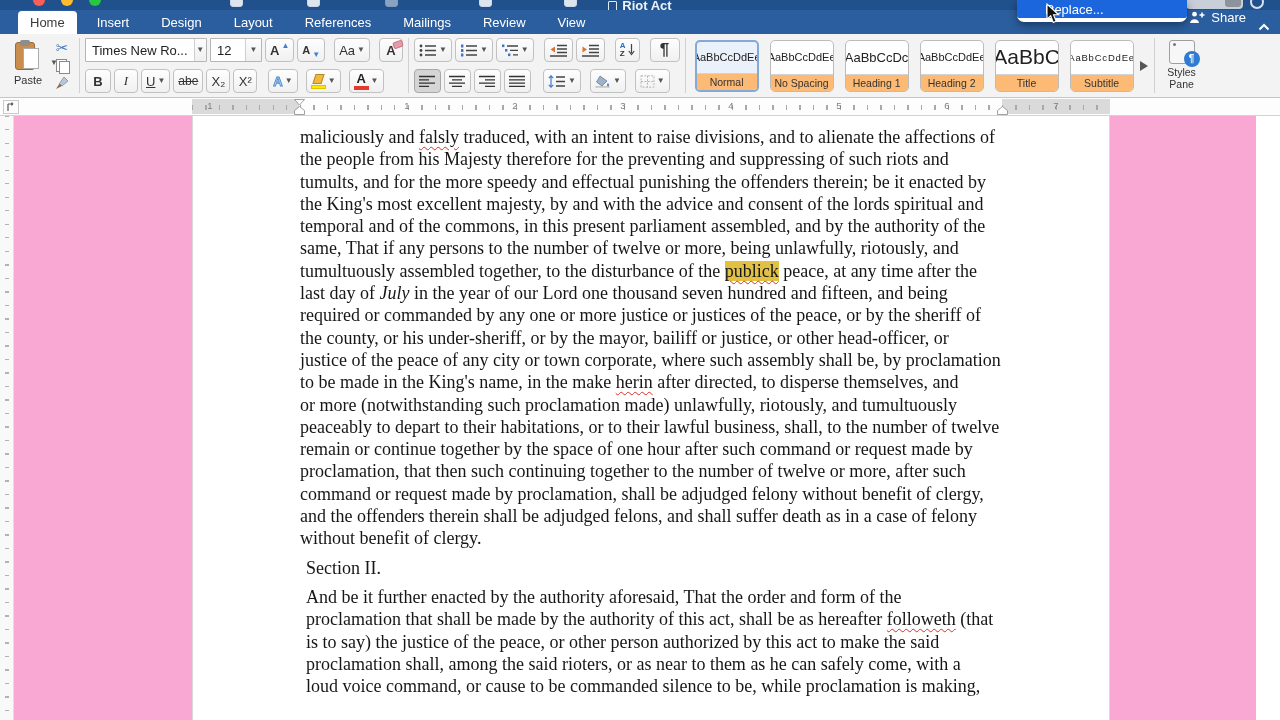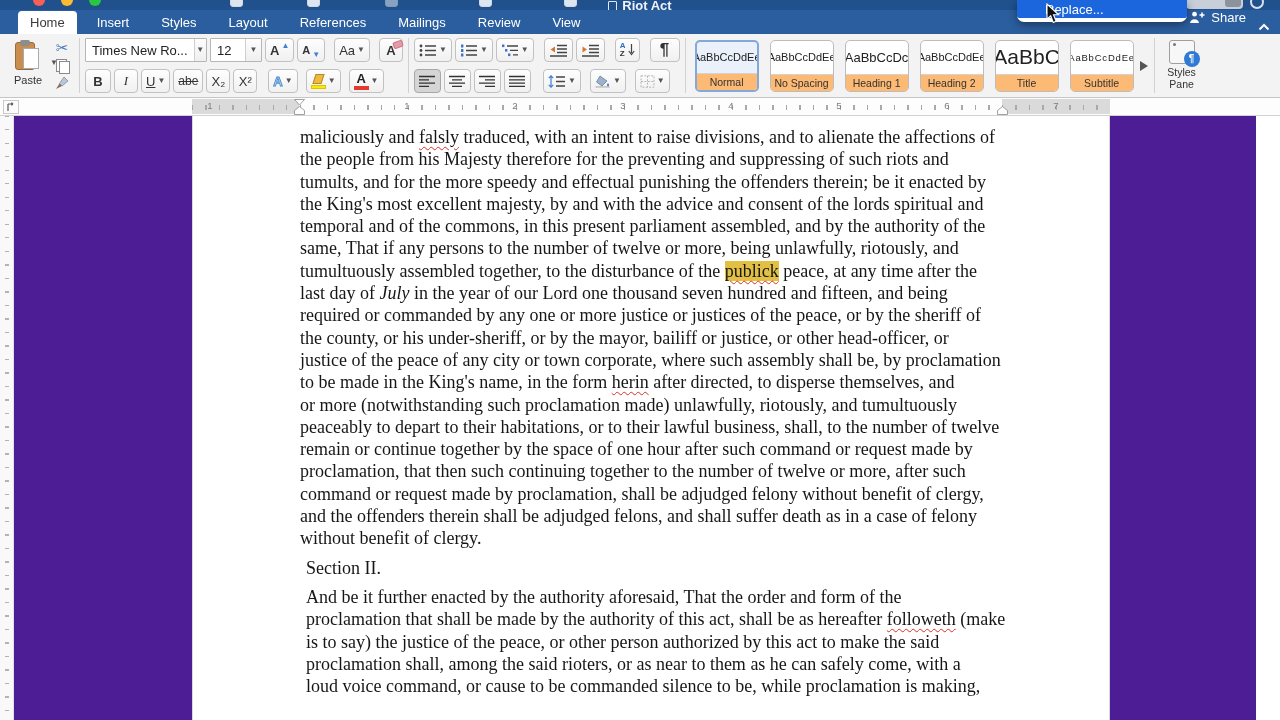--- a/index.html
+++ b/index.html
@@ -121,21 +121,21 @@
   
   .rulerrow { position:relative; height:18px; background:#fdfdfd; border-bottom:1px solid #d2d2d2; }
   .tabsel { position:absolute; left:3px; top:2px; width:16px; height:14px; border:1px solid #cacaca;
             background:#fcfcfc; display:flex; align-items:center; justify-content:center; }
   .mband { position:absolute; top:1px; bottom:1px; background:#dadada; }
   .ticks { position:absolute; left:192px; width:918px; top:7px; height:5px;
            background:repeating-linear-gradient(to right, #a9a9a9 0 1px, transparent 1px 13.5px); }
   .rnum { position:absolute; top:2px; transform:translateX(-50%); font-size:9.5px; color:#7d7d7d; }
 
   
-  .docarea { position:absolute; left:0; top:116px; width:1256px; bottom:0; background:#4c1d95; }
+  .docarea { position:absolute; left:0; top:116px; width:1256px; bottom:0; background:#f9a8d4; }
   .vruler { position:absolute; left:0; top:0; bottom:0; width:14px; background:#f9f9f9;
             border-right:1px solid #e0e0e0;
             background-image:repeating-linear-gradient(to bottom, #b3b3b3 0 1px, transparent 1px 13.5px);
             background-size:4px 100%; background-position:5px 0; background-repeat:no-repeat;
             background-color:#f9f9f9; }
   .page { position:absolute; left:192px; top:0; width:918px; height:640px; background:#fff;
           border-left:1px solid #d8d8d8; border-right:1px solid #d8d8d8; }
   .doctext { padding:10px 100px 0 107px; font-family:"Liberation Serif", serif; font-size:18px;
              color:#161616; }
   .line { line-height:22.3px; white-space:pre; }
@@ -178,21 +178,21 @@
     <div class="search-frag">
       <span class="knob"></span>
     </div>
     <div class="feedback"></div>
   </div>
 
   <div class="tabrow">
     <div class="tabs-left" id="tabs">
         <div class="tab active">Home</div>
         <div class="tab">Insert</div>
-        <div class="tab">Styles</div>
+        <div class="tab">Design</div>
         <div class="tab">Layout</div>
         <div class="tab">References</div>
         <div class="tab">Mailings</div>
         <div class="tab">Review</div>
         <div class="tab">View</div>
       </div>
     <div class="share-btn">
       <svg width="17" height="13" viewBox="0 0 17 13">
         <circle cx="5.5" cy="3.2" r="2.4" fill="#fff"></circle>
         <path d="M1 12 a4.6 4.6 0 0 1 9 0 z" fill="#fff"></path>
@@ -489,35 +489,35 @@
             <div class="line"><span>the people from his Majesty therefore for the preventing and suppressing of such riots and</span></div>
             <div class="line"><span>tumults, and for the more speedy and effectual punishing the offenders therein; be it enacted by</span></div>
             <div class="line"><span>the King's most excellent majesty, by and with the advice and consent of the lords spiritual and</span></div>
             <div class="line"><span>temporal and of the commons, in this present parliament assembled, and by the authority of the</span></div>
             <div class="line"><span>same, That if any persons to the number of twelve or more, being unlawfully, riotously, and</span></div>
             <div class="line"><span>tumultuously assembled together, to the disturbance of the </span><span class="hilite misspell">publick</span><span> peace, at any time after the</span></div>
             <div class="line"><span>last day of </span><span class="italic">July</span><span> in the year of our Lord one thousand seven hundred and fifteen, and being</span></div>
             <div class="line"><span>required or commanded by any one or more justice or justices of the peace, or by the sheriff of</span></div>
             <div class="line"><span>the county, or his under-sheriff, or by the mayor, bailiff or justice, or other head-officer, or</span></div>
             <div class="line"><span>justice of the peace of any city or town corporate, where such assembly shall be, by proclamation</span></div>
-            <div class="line"><span>to be made in the King's name, in the form </span><span class="misspell">herin</span><span> after directed, to disperse themselves, and</span></div>
+            <div class="line"><span>to be made in the King's name, in the make </span><span class="misspell">herin</span><span> after directed, to disperse themselves, and</span></div>
             <div class="line"><span>or more (notwithstanding such proclamation made) unlawfully, riotously, and tumultuously</span></div>
             <div class="line"><span>peaceably to depart to their habitations, or to their lawful business, shall, to the number of twelve</span></div>
             <div class="line"><span>remain or continue together by the space of one hour after such command or request made by</span></div>
             <div class="line"><span>proclamation, that then such continuing together to the number of twelve or more, after such</span></div>
             <div class="line"><span>command or request made by proclamation, shall be adjudged felony without benefit of clergy,</span></div>
             <div class="line"><span>and the offenders therein shall be adjudged felons, and shall suffer death as in a case of felony</span></div>
             <div class="line"><span>without benefit of clergy.</span></div>
           </div>
           <div class="para indent">
             <div class="line"><span>Section II.</span></div>
           </div>
           <div class="para indent">
             <div class="line"><span>And be it further enacted by the authority aforesaid, That the order and form of the</span></div>
-            <div class="line"><span>proclamation that shall be made by the authority of this act, shall be as hereafter </span><span class="misspell">followeth</span><span> (make</span></div>
+            <div class="line"><span>proclamation that shall be made by the authority of this act, shall be as hereafter </span><span class="misspell">followeth</span><span> (that</span></div>
             <div class="line"><span>is to say) the justice of the peace, or other person authorized by this act to make the said</span></div>
             <div class="line"><span>proclamation shall, among the said rioters, or as near to them as he can safely come, with a</span></div>
             <div class="line"><span>loud voice command, or cause to be commanded silence to be, while proclamation is making,</span></div>
             <div class="line"></div>
           </div>
         </div>
     </div>
     <div class="vruler"></div>
   </div>
 

